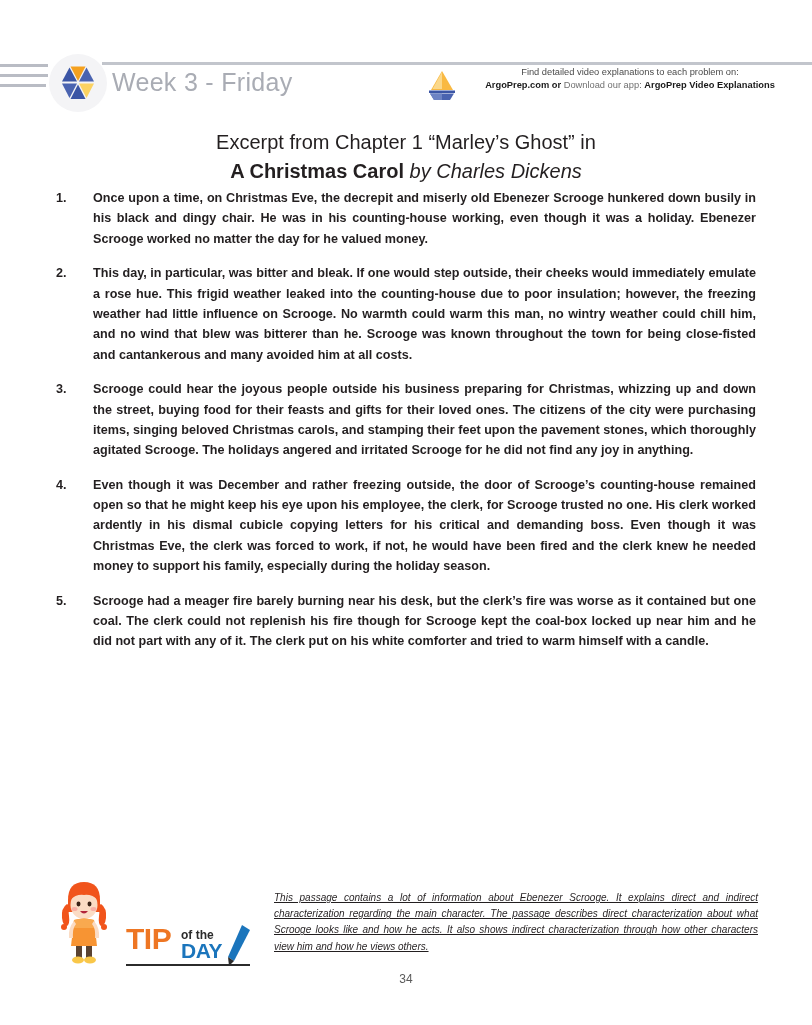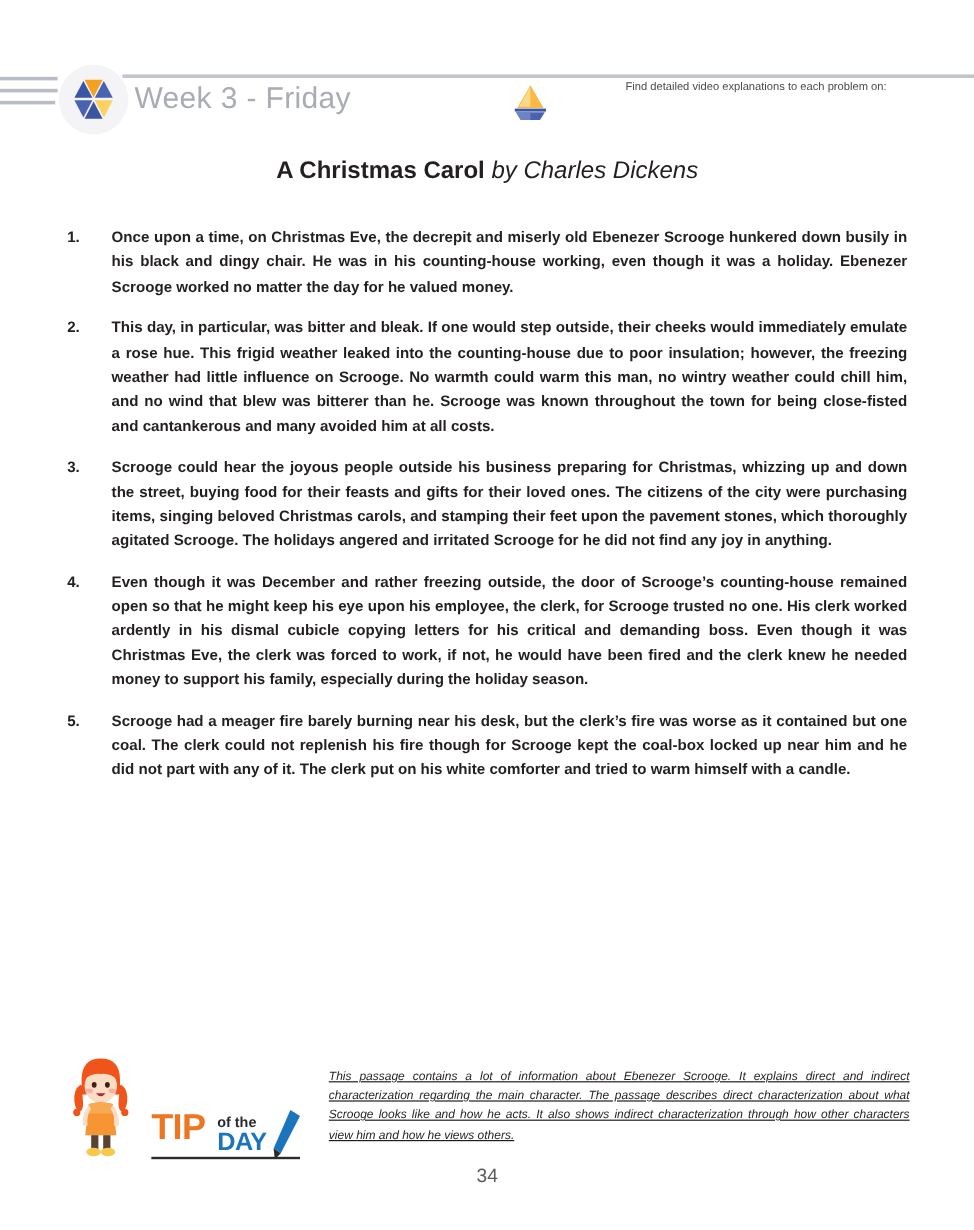--- a/index.html
+++ b/index.html
@@ -188,21 +188,21 @@
     text-align: justify;
     text-decoration: underline;
   }
 
   #page-number {
     position: absolute;
     left: 0;
     top: 972px;
     width: 812px;
     text-align: center;
-    font-size: 16px;
+    font-size: 12px;
     color: #5a5a5a;
   }
 </style>
 </head>
 <body>
 
 <div id="header">
 
   <div class="rule-stack">
     <div class="r"></div>
@@ -236,25 +236,27 @@
       <svg width="36" height="34" viewBox="0 0 36 34">
         <polygon points="18,3 29,22 7,22" fill="#f9b942"></polygon>
         <polygon points="18,4 18,21 8.5,21" fill="#fbd88a"></polygon>
         <rect x="5" y="22.5" width="26" height="2.5" fill="#3b55a5"></rect>
         <polygon points="6,25.5 30,25.5 26,32 10,32" fill="#4a63b0"></polygon>
         <polygon points="6,25.5 18,25.5 18,32 10,32" fill="#6d83c4"></polygon>
       </svg>
     </div>
     <div id="promo-text">
       <span id="promo-line1">Find detailed video explanations to each problem on:</span>
+      <span id="promo-line2"><span class="b">ArgoPrep.com or</span> <span class="lt">Download our app:</span> <span class="b">ArgoPrep Video Explanations</span></span>
     </div>
   </div>
 </div>
 
 <div id="passage-title">
+  <span id="title-line1">Excerpt from Chapter 1 “Marley’s Ghost” in</span>
   <span id="title-line2"><span id="title-work">A Christmas Carol</span><span id="title-author"> by Charles Dickens</span></span>
 </div>
 
 <div id="passage">
 
   <div class="para">
     <span class="num">1.</span>
     <span class="txt">Once upon a time, on Christmas Eve, the decrepit and miserly old Ebenezer Scrooge hunkered down busily in his black and dingy chair. He was in his counting-house working, even though it was a holiday. Ebenezer Scrooge worked no matter the day for he valued money.</span>
   </div>
 

